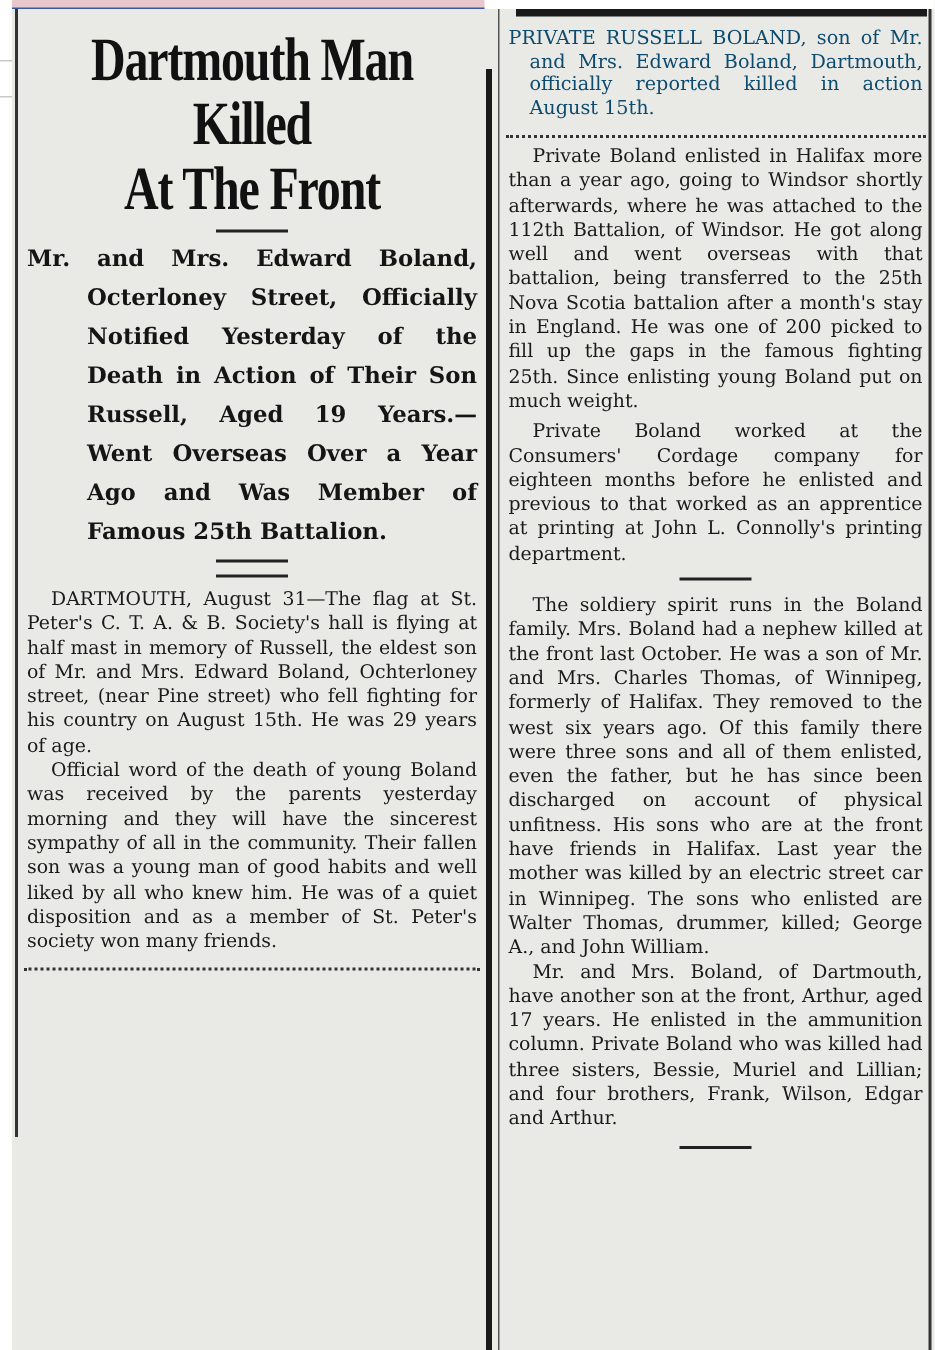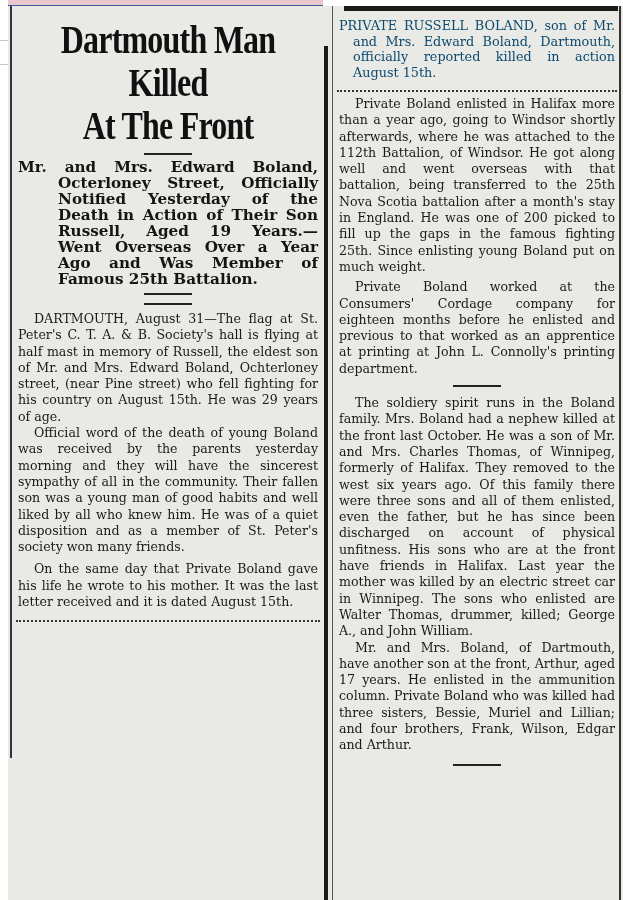--- a/index.html
+++ b/index.html
@@ -34,21 +34,21 @@
     transform-origin:center;
     margin:12px 0 0 0;
     color:#111;
     width:312px;
   }
   .rule-short { width:48px; height:2px; background:#222; margin:6px auto 4px auto; }
   .deck {
     font-family:"DejaVu Serif", serif;
     font-weight:bold;
     font-size:15.2px;
-    line-height:16px;
+    line-height:26px;
     text-align:justify;
     padding:0 6px 0 46px;
     text-indent:-40px;
     color:#151515;
   }
   .body-p {
     font-family:"DejaVu Serif", serif;
     font-size:12.6px;
     line-height:16.3px;
     text-align:justify;
@@ -87,21 +87,20 @@
       <div>Dartmouth Man Killed</div>
       <div>At The Front</div>
     </div>
     <div class="rule-short"></div>
     <div class="deck">Mr. and Mrs. Edward Boland, Octerloney Street, Officially Notified Yesterday of the Death in Action of Their Son Russell, Aged 19 Years.— Went Overseas Over a Year Ago and Was Member of Famous 25th Battalion.</div>
     <div class="rule-short"></div>
     <div class="rule-short" style="margin-top:8px"></div>
     <div class="left-body">
       <p class="body-p" style="margin-top:6px">DARTMOUTH, August 31—The flag at St. Peter's C. T. A. &amp; B. Society's hall is flying at half mast in memory of Russell, the eldest son of Mr. and Mrs. Edward Boland, Ochterloney street, (near Pine street) who fell fighting for his country on August 15th. He was 29 years of age.</p>
       <p class="body-p">Official word of the death of young Boland was received by the parents yesterday morning and they will have the sincerest sympathy of all in the community. Their fallen son was a young man of good habits and well liked by all who knew him. He was of a quiet disposition and as a member of St. Peter's society won many friends.</p>
-      <p class="body-p" style="margin-top:6px">On the same day that Private Boland gave his life he wrote to his mother. It was the last letter received and it is dated August 15th.</p>
     </div>
     <div class="wavy"></div>
   </div>
 
   <div class="col col-right">
     <div class="sub-head" style="padding-top:12px">PRIVATE RUSSELL BOLAND, son of Mr. and Mrs. Edward Boland, Dartmouth, officially reported killed in action August 15th.</div>
     <div class="wavy"></div>
     <div class="right-body">
       <p class="body-p">Private Boland enlisted in Halifax more than a year ago, going to Windsor shortly afterwards, where he was attached to the 112th Battalion, of Windsor. He got along well and went overseas with that battalion, being transferred to the 25th Nova Scotia battalion after a month's stay in England. He was one of 200 picked to fill up the gaps in the famous fighting 25th. Since enlisting young Boland put on much weight.</p>
       <p class="body-p" style="margin-top:4px">Private Boland worked at the Consumers' Cordage company for eighteen months before he enlisted and previous to that worked as an apprentice at printing at John L. Connolly's printing department.</p>

